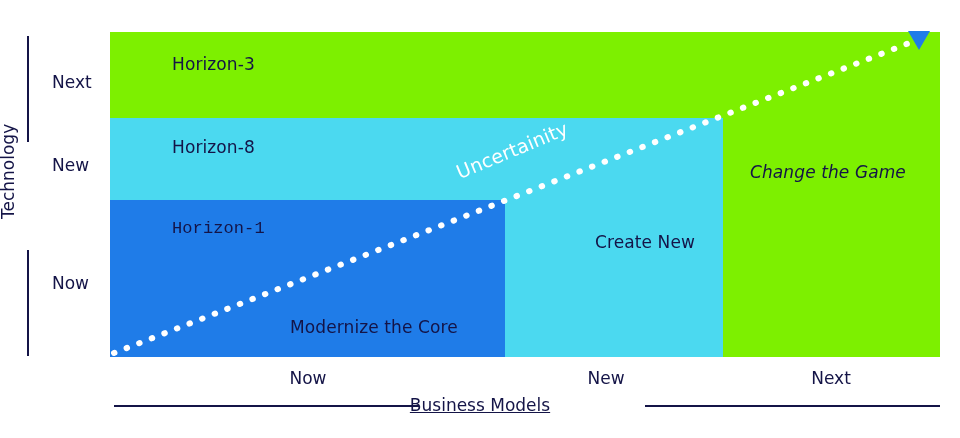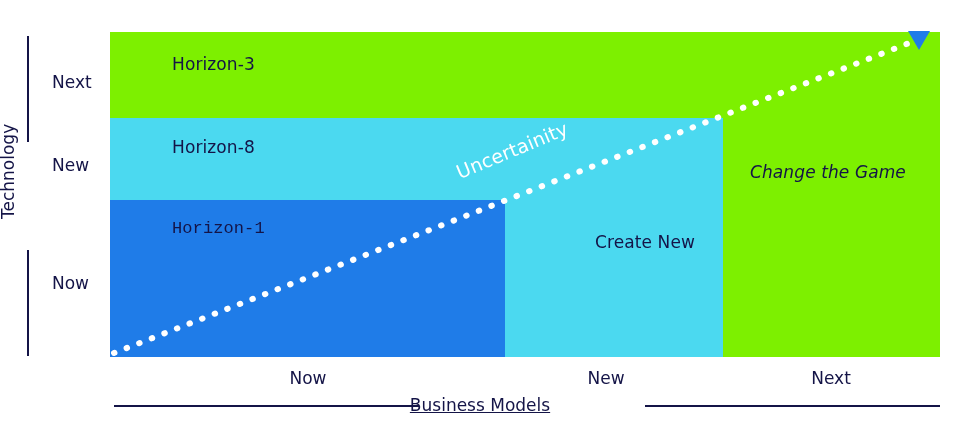--- a/index.html
+++ b/index.html
@@ -133,20 +133,21 @@
     <div class="band band-new" style="background: rgb(75, 217, 240);"></div>
     <div class="band band-now" style="background: rgb(31, 124, 232);"></div>
 
     <div class="overlay ov-create" style="background: rgb(75, 217, 240);"></div>
     <div class="overlay ov-change" style="background: rgb(125, 240, 0);"></div>
 
     <div class="plabel lbl-h3">Horizon-3</div>
     <div class="plabel lbl-h2">Horizon-8</div>
     <div class="plabel lbl-h1">Horizon-1</div>
 
+    <div class="plabel lbl-modernize">Modernize the Core</div>
     <div class="plabel lbl-create">Create New</div>
     <div class="plabel lbl-change">Change the Game</div>
 
     <svg id="uncert-svg" viewBox="0 0 830 325" preserveAspectRatio="none">
       <line class="dotline" x1="4" y1="321" x2="812" y2="6"></line>
     </svg>
     <div id="arrowhead"></div>
     <div id="uncert-word">Uncertainity</div>
   </div>
 

